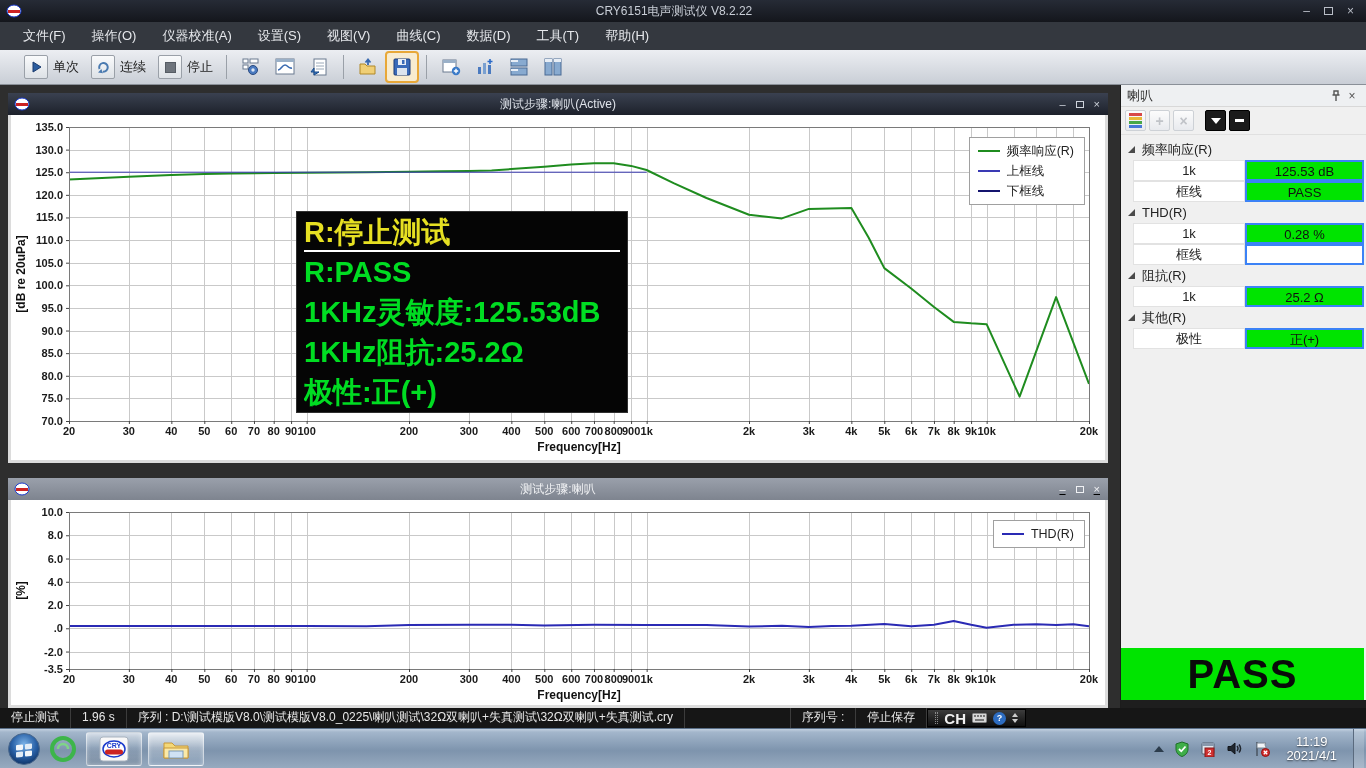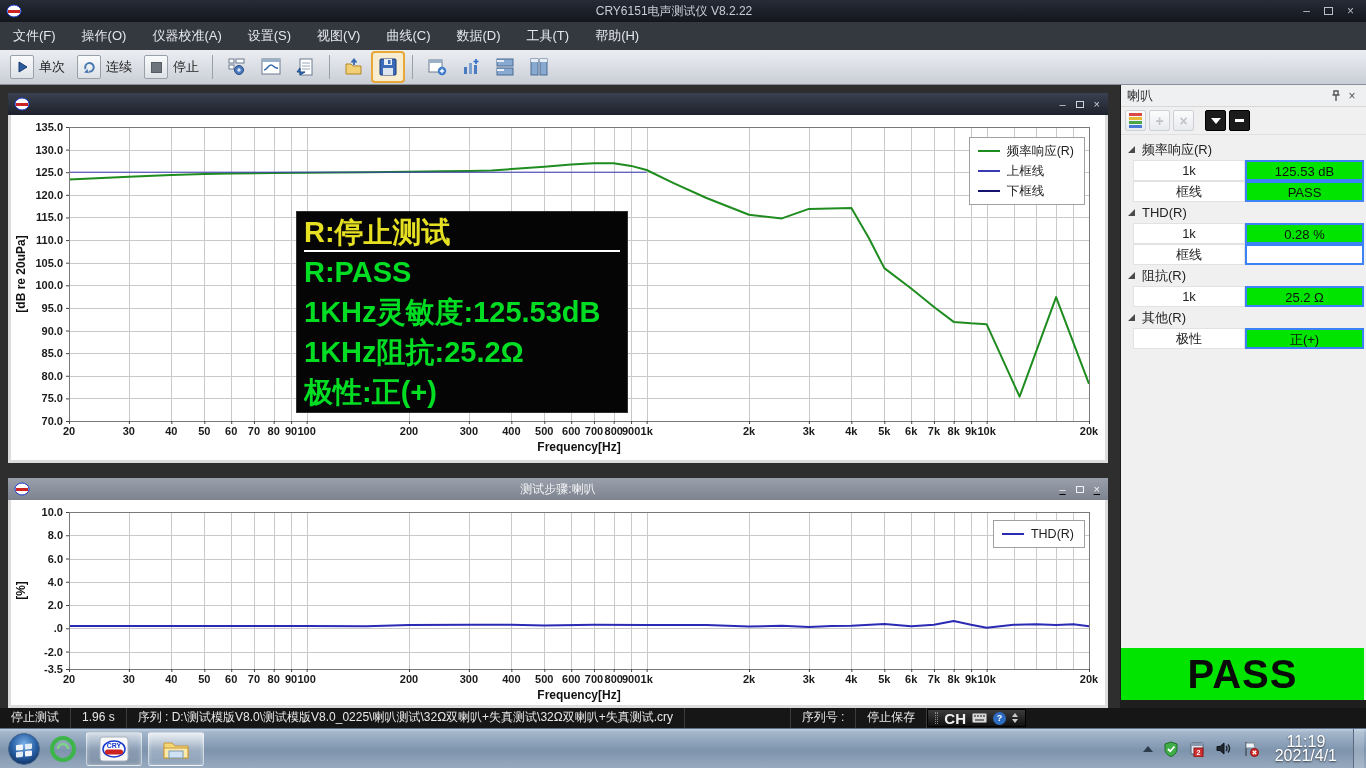--- a/index.html
+++ b/index.html
@@ -9,25 +9,25 @@
 
   
   .titlebar { position:relative; height:22px; background:linear-gradient(#262b36,#14161c); display:flex; align-items:center; }
   .app-icon { margin-left:6px; width:16px; height:14px; display:inline-flex; }
   .app-title { position:absolute; left:0; right:18px; text-align:center; color:#c8cdd6; font-size:12px; }
   .win-controls { margin-left:auto; display:flex; gap:14px; padding-right:12px; color:#b9bec7; font-size:12px; align-items:center; z-index:2;}
   .win-controls span { cursor:default; }
   .maxbox { display:inline-block; width:9px; height:8px; border:1px solid #b9bec7; }
 
   
-  .menubar { height:28px; background:#34383f; display:flex; align-items:center; }
+  .menubar { height:28px; background:#34383f; display:flex; align-items:center; padding-left:10px; }
   .menu-item { color:#e6e8ec; padding:0 13px; line-height:28px; }
 
   
-  .toolbar { height:35px; background:linear-gradient(#eceef2,#c9ced6); border-bottom:1px solid #8a9098; display:flex; align-items:center; padding-left:6px; gap:4px; }
+  .toolbar { height:35px; background:linear-gradient(#eceef2,#c9ced6); border-bottom:1px solid #8a9098; display:flex; align-items:center; padding-left:20px; gap:4px; }
   .tbtn { display:flex; align-items:center; gap:5px; border:none; background:transparent; font-family:inherit; font-size:13px; color:#222; padding:2px 4px; }
   .ico-box { width:24px; height:24px; border:1px solid #9aa0a8; background:linear-gradient(#fafbfc,#dde1e6); display:flex; align-items:center; justify-content:center; border-radius:2px; }
   .tb-sep { width:1px; height:24px; background:#9aa0a8; margin:0 5px; }
   .tbtn.icon-only { width:30px; height:28px; justify-content:center; }
   .hot { outline:2px solid #e8a838; background:#f8ecd0; border-radius:2px; }
   .stop-square { width:11px; height:11px; background:#6e747c; border:1px solid #565c64; }
 
   
   .workspace { position:relative; height:623px; display:flex; background:#2e2e2e; }
   .mdi { position:relative; flex:1; background:#2e2e2e; }
@@ -103,21 +103,21 @@
   .ar-dn { border-left:3px solid transparent; border-right:3px solid transparent; border-top:4px solid #cccccc; }
 
   
   .taskbar { height:40px; background:linear-gradient(180deg,#c2d0e0 0%,#a3b6cb 8%,#8399b2 48%,#7e94ad 56%,#97aabf 100%); border-top:1px solid #5a6f88; display:flex; align-items:center; }
   .orb { width:38px; height:38px; margin-left:5px; display:flex; align-items:center; justify-content:center; }
   .tb-icon { width:40px; height:38px; display:flex; align-items:center; justify-content:center; }
   .tb-app { width:56px; height:34px; margin:0 3px; border:1px solid rgba(255,255,255,.55); border-radius:3px; background:linear-gradient(rgba(255,255,255,.5),rgba(255,255,255,.12) 45%,rgba(0,0,0,.10)); box-shadow:inset 0 0 4px rgba(255,255,255,.4); display:flex; align-items:center; justify-content:center; }
   .tb-app.selected { background:linear-gradient(rgba(255,255,255,.75),rgba(255,255,255,.3) 45%,rgba(120,150,180,.25)); }
   .tray { margin-left:auto; display:flex; align-items:center; gap:10px; padding-right:2px; height:100%; }
   .chev-up { width:0; height:0; border-left:5px solid transparent; border-right:5px solid transparent; border-bottom:6px solid #2c3c4c; }
-  .clock { text-align:center; font-size:16px; color:#ffffff; text-shadow:0 1px 2px rgba(0,0,0,.65); line-height:14px; margin:0 6px; }
+  .clock { text-align:center; font-size:13px; color:#ffffff; text-shadow:0 1px 2px rgba(0,0,0,.65); line-height:14px; margin:0 6px; }
   .show-desktop { width:11px; height:100%; border-left:1px solid #5a6a7e; background:rgba(255,255,255,.18); }
 </style>
 </head>
 <body>
 
 <div class="screen">
 
   <div class="titlebar">
     <span class="app-icon">
       <svg width="16" height="14">
@@ -249,20 +249,21 @@
     <div class="mdi">
 
       <div class="child-window cw-top">
         <div class="child-titlebar active">
           <span class="cw-icon">
               <svg width="16" height="14">
                 <ellipse cx="8" cy="7" rx="7" ry="6" fill="#ffffff" stroke="#1a3acc"></ellipse>
                 <rect x="2" y="6" width="12" height="3" fill="#cc2222"></rect>
               </svg>
             </span>
+          <span class="cw-title">测试步骤:喇叭(Active)</span>
           <span class="cw-controls">
             <span>–</span>
             <span><span class="maxbox-sm"></span></span>
             <span>×</span>
           </span>
         </div>
         <div class="chart-body">
           <svg id="chart0" width="1094" height="344">
               <rect x="0" y="0" width="1094" height="344" fill="#ffffff"></rect>
               <g stroke="#c9c9c9" stroke-width="1">

